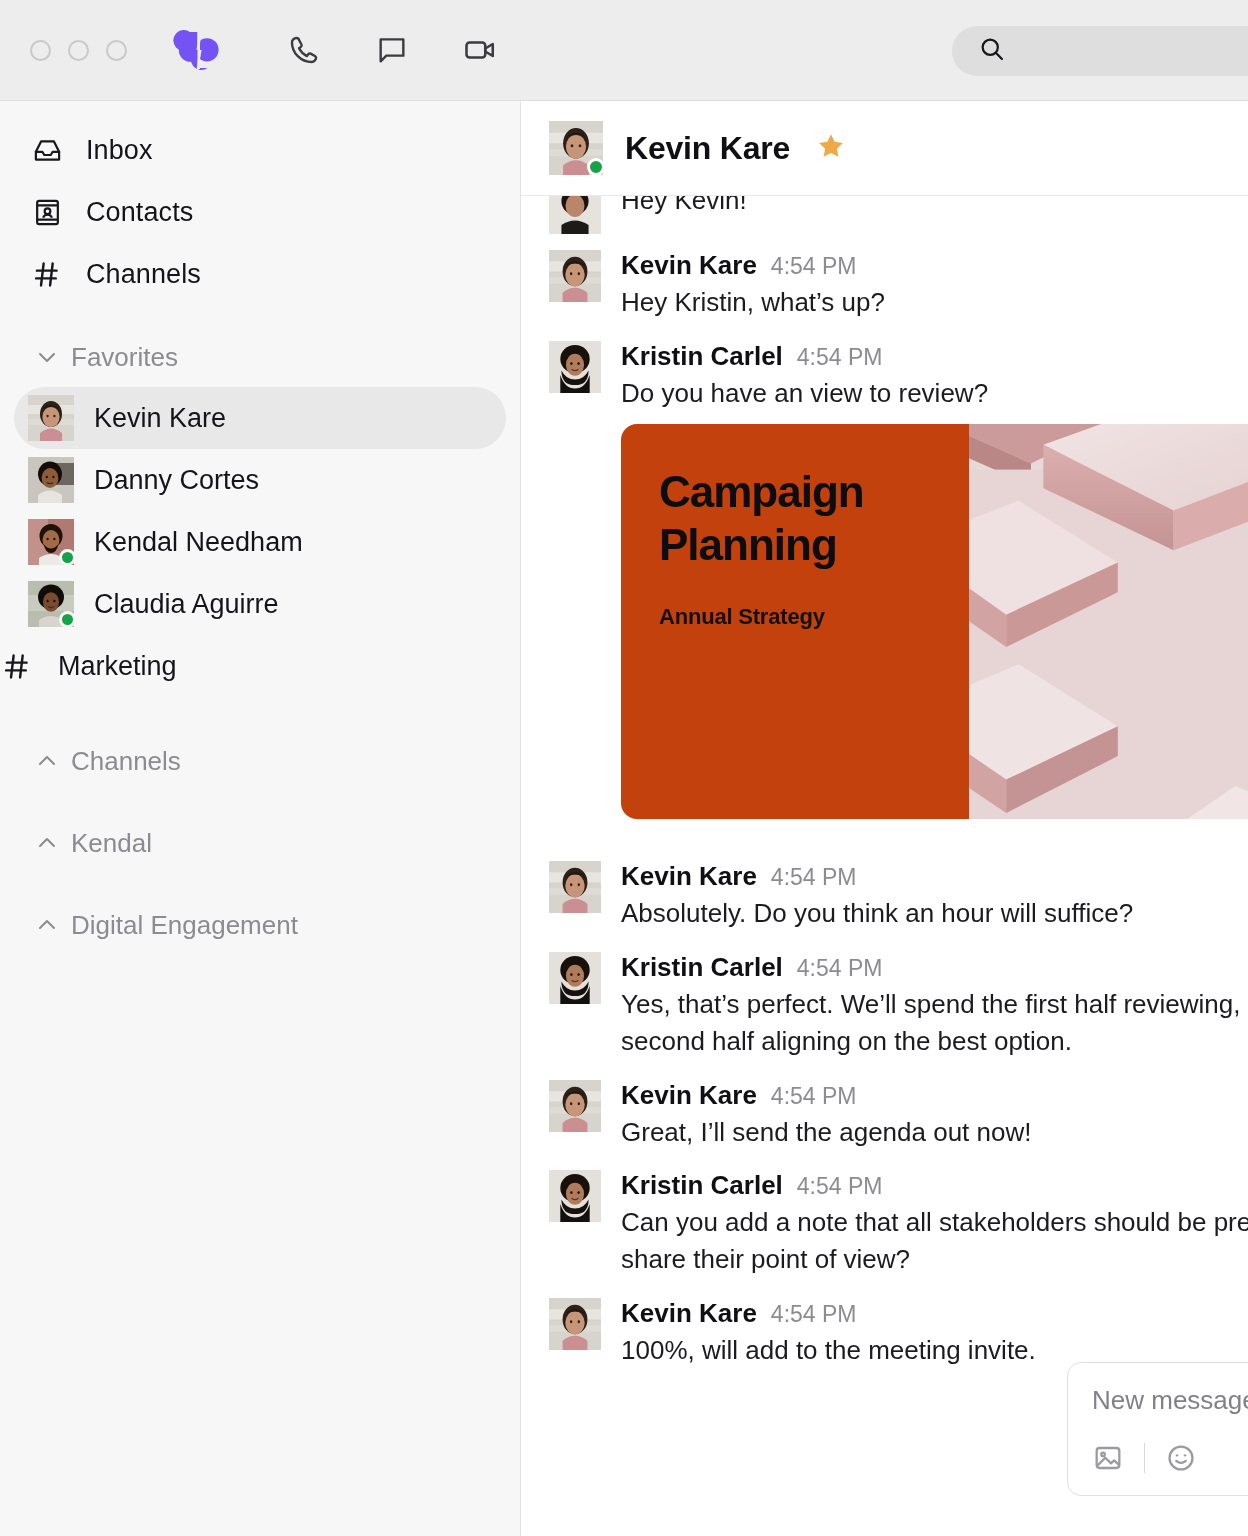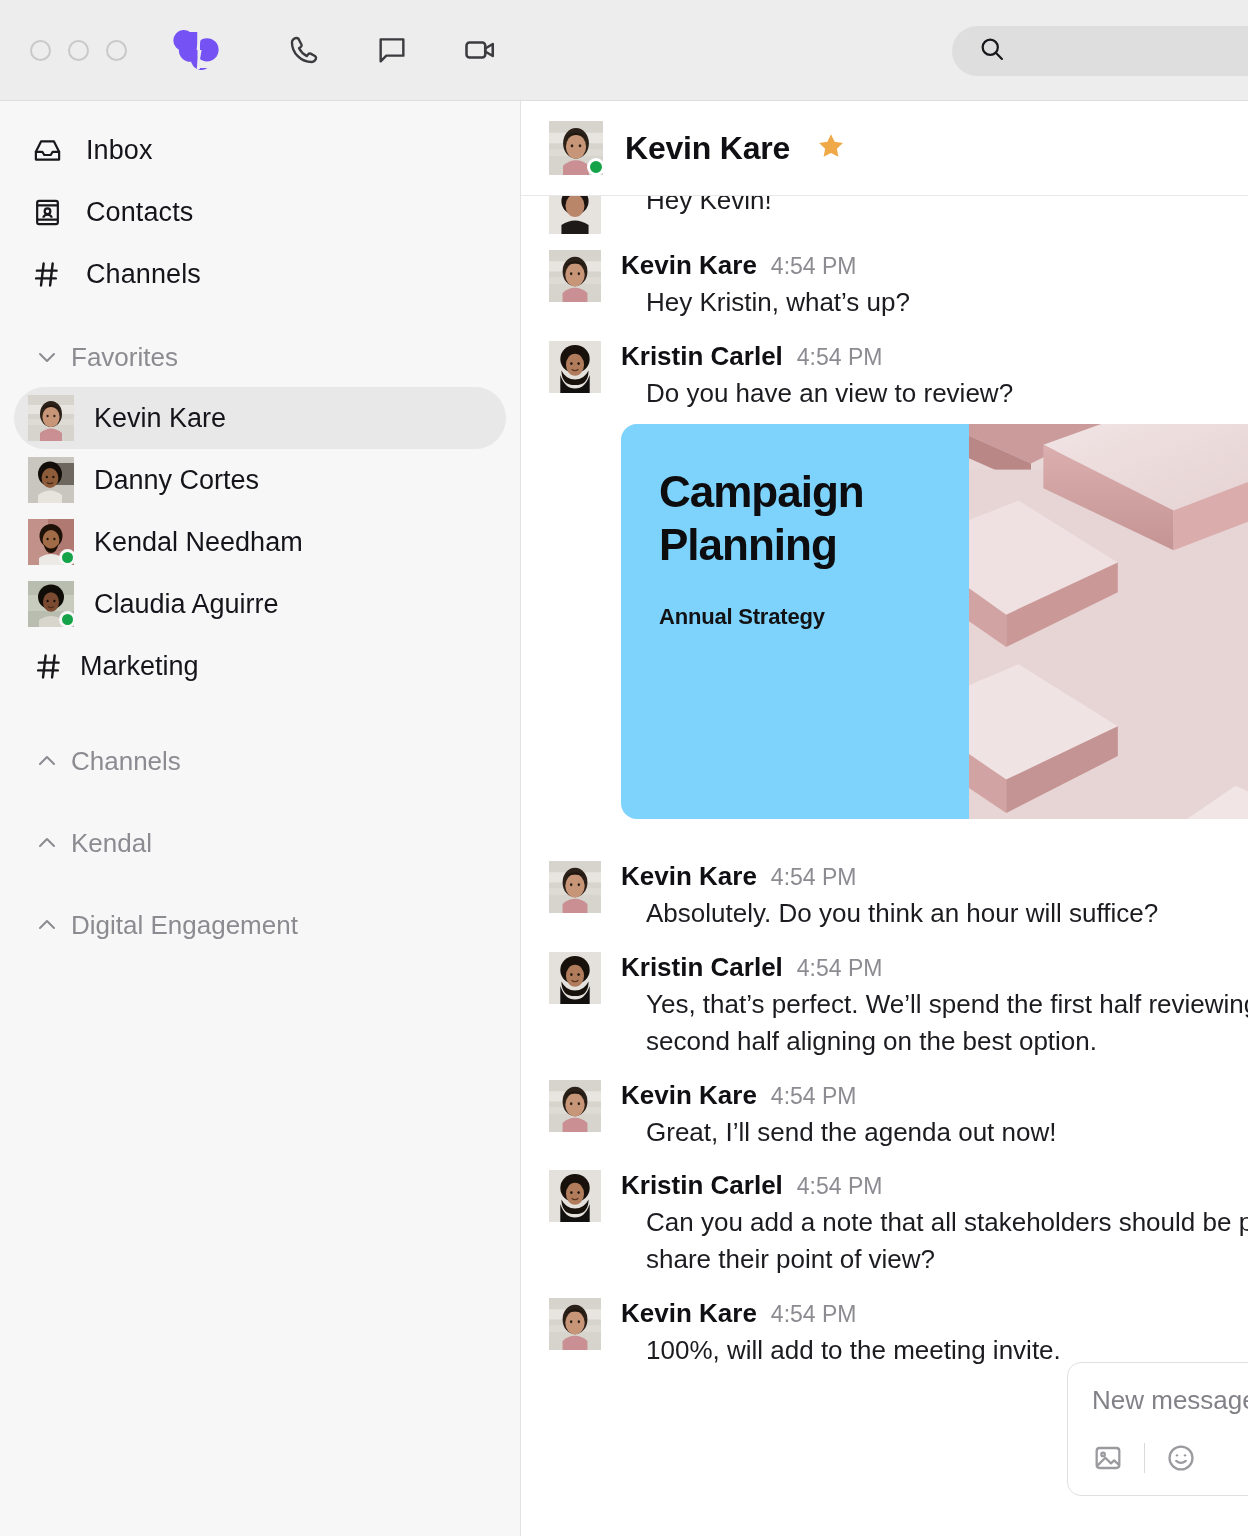--- a/index.html
+++ b/index.html
@@ -66,21 +66,21 @@
   .fav-item .label { font-size: 27px; color: #14141a; }
 
   .ava { position: relative; flex: 0 0 auto; border-radius: 50%; overflow: visible; }
   .ava .pic { border-radius: 50%; overflow: hidden; width: 100%; height: 100%; position: relative; }
   .ava .dot {
     position: absolute; right: -2px; bottom: -1px; background: #15a349;
     border-radius: 50%; border: 3px solid #f7f7f7;
   }
   .ava.on-white .dot { border-color: #ffffff; }
 
-  .hash-item { height: 62px; display: flex; align-items: center; gap: 14px; cursor: pointer; margin-left: 32px; }
+  .hash-item { height: 62px; display: flex; align-items: center; gap: 24px; cursor: pointer; }
   .hash-item .label { font-size: 27px; color: #14141a; }
 
   
   .chat { flex: 1; position: relative; background: #fff; min-width: 0; overflow: hidden; }
   .chat-header {
     position: absolute; top: 0; left: 0; right: 0; height: 95px; background: #fff;
     display: flex; align-items: center; padding-left: 28px; gap: 22px; z-index: 5;
     border-bottom: 1px solid #e8e8e8;
   }
   .chat-header .title { font-size: 32px; font-weight: bold; color: #101014; letter-spacing: -.2px; }
@@ -88,31 +88,31 @@
 
   .msg-scroll {
     position: absolute; top: 95px; left: 0; right: 0; bottom: 0;
     padding-left: 28px; overflow: hidden;
   }
   .msg { display: flex; gap: 20px; margin-bottom: 20px; }
   .msg .col { flex: 1; min-width: 0; }
   .msg-head { display: flex; align-items: baseline; gap: 14px; margin-bottom: 3px; }
   .msg-name { font-size: 26px; font-weight: bold; color: #101014; }
   .msg-time { font-size: 23px; color: #8b8b91; }
-  .msg-text { font-size: 26px; color: #1b1b20; line-height: 1.42; white-space: nowrap; margin-left: 25px; }
+  .msg-text { font-size: 26px; color: #1b1b20; line-height: 1.42; white-space: nowrap; }
   .msg-text.wrap { white-space: normal; }
 
   .clipped { margin-top: -14px; margin-bottom: 0; opacity: 1; }
 
   
   .card {
     margin: 12px 0 22px 0; width: 720px; height: 395px; border-radius: 16px;
     overflow: hidden; display: flex; background: #f0eeec;
   }
-  .card-left { width: 348px; flex: 0 0 348px; padding: 42px 0 0 38px; background: #7dd3fc; }
+  .card-left { width: 348px; flex: 0 0 348px; padding: 42px 0 0 38px; background: #c2410c; }
   .card-title { font-size: 44px; font-weight: bold; color: #0d0d0f; line-height: 1.2; letter-spacing: -1px; }
   .card-sub { margin-top: 30px; font-size: 22px; font-weight: bold; color: #121214; line-height: 1.45; letter-spacing: -.2px; }
   .card-right { flex: 1; position: relative; overflow: hidden; background: linear-gradient(160deg,#e9dcdc 0%,#e6d4d4 45%,#e3cfcf 100%); }
 
   
   .composer {
     position: absolute; left: 546px; right: -60px; bottom: 40px;
     border: 1px solid #e0e0e0; border-radius: 14px; background: #fff;
     height: 134px; padding: 22px 24px 0 24px;
   }

